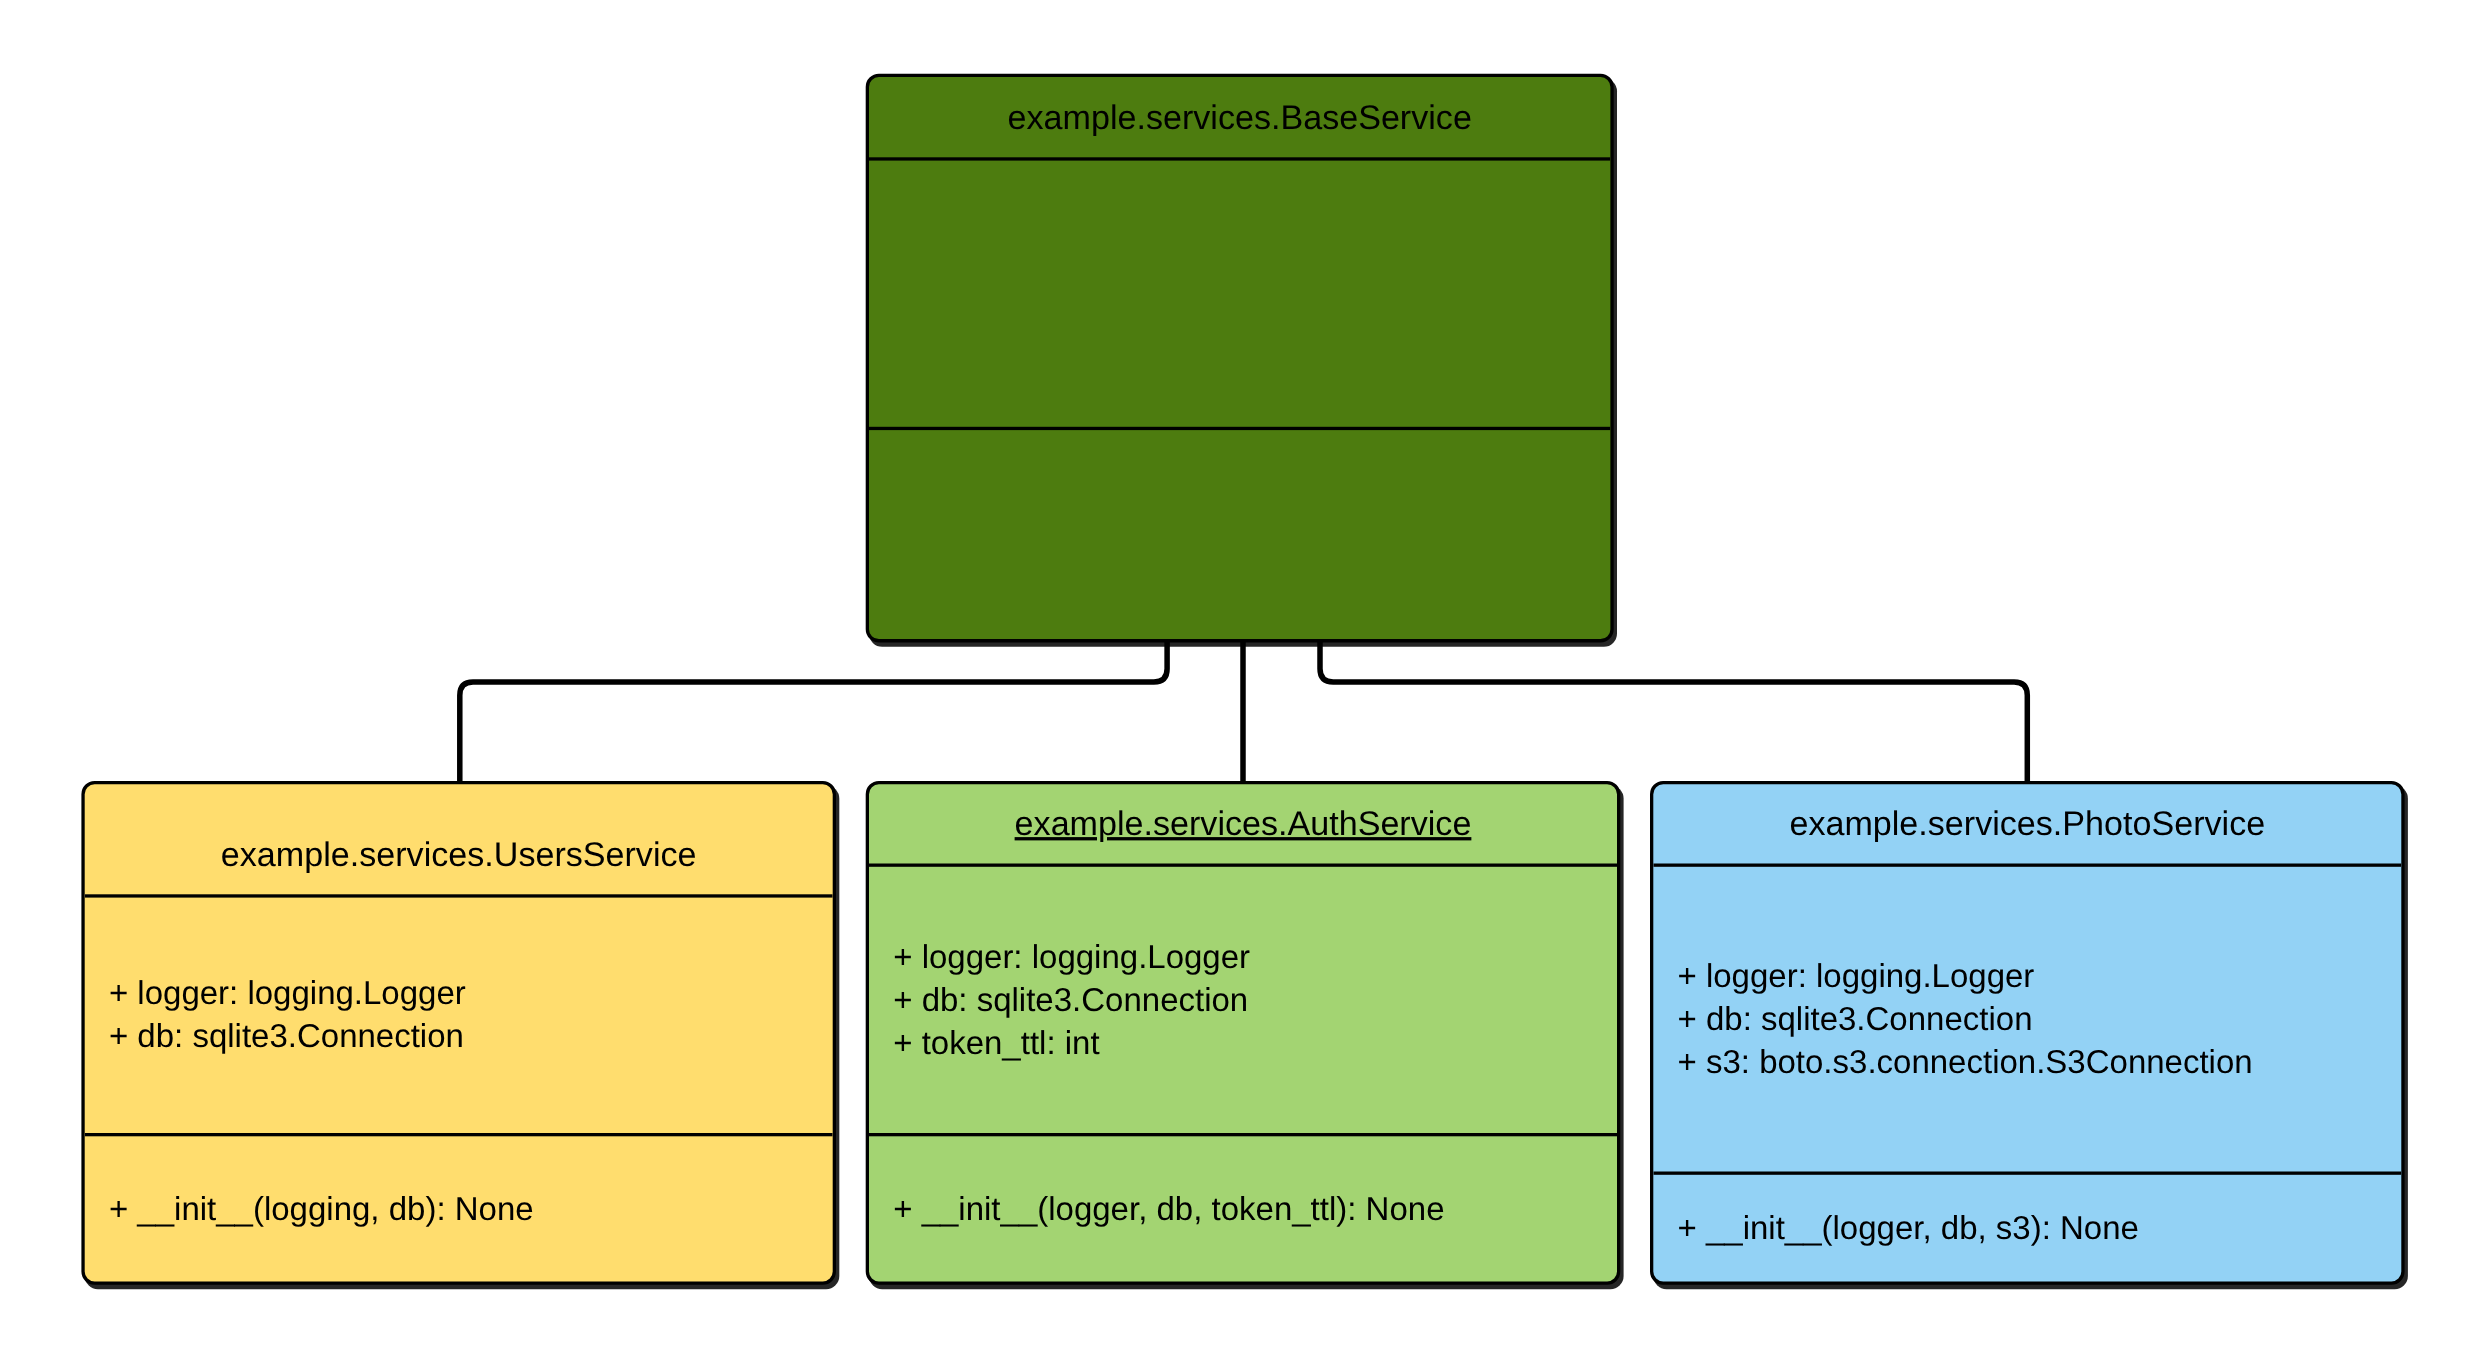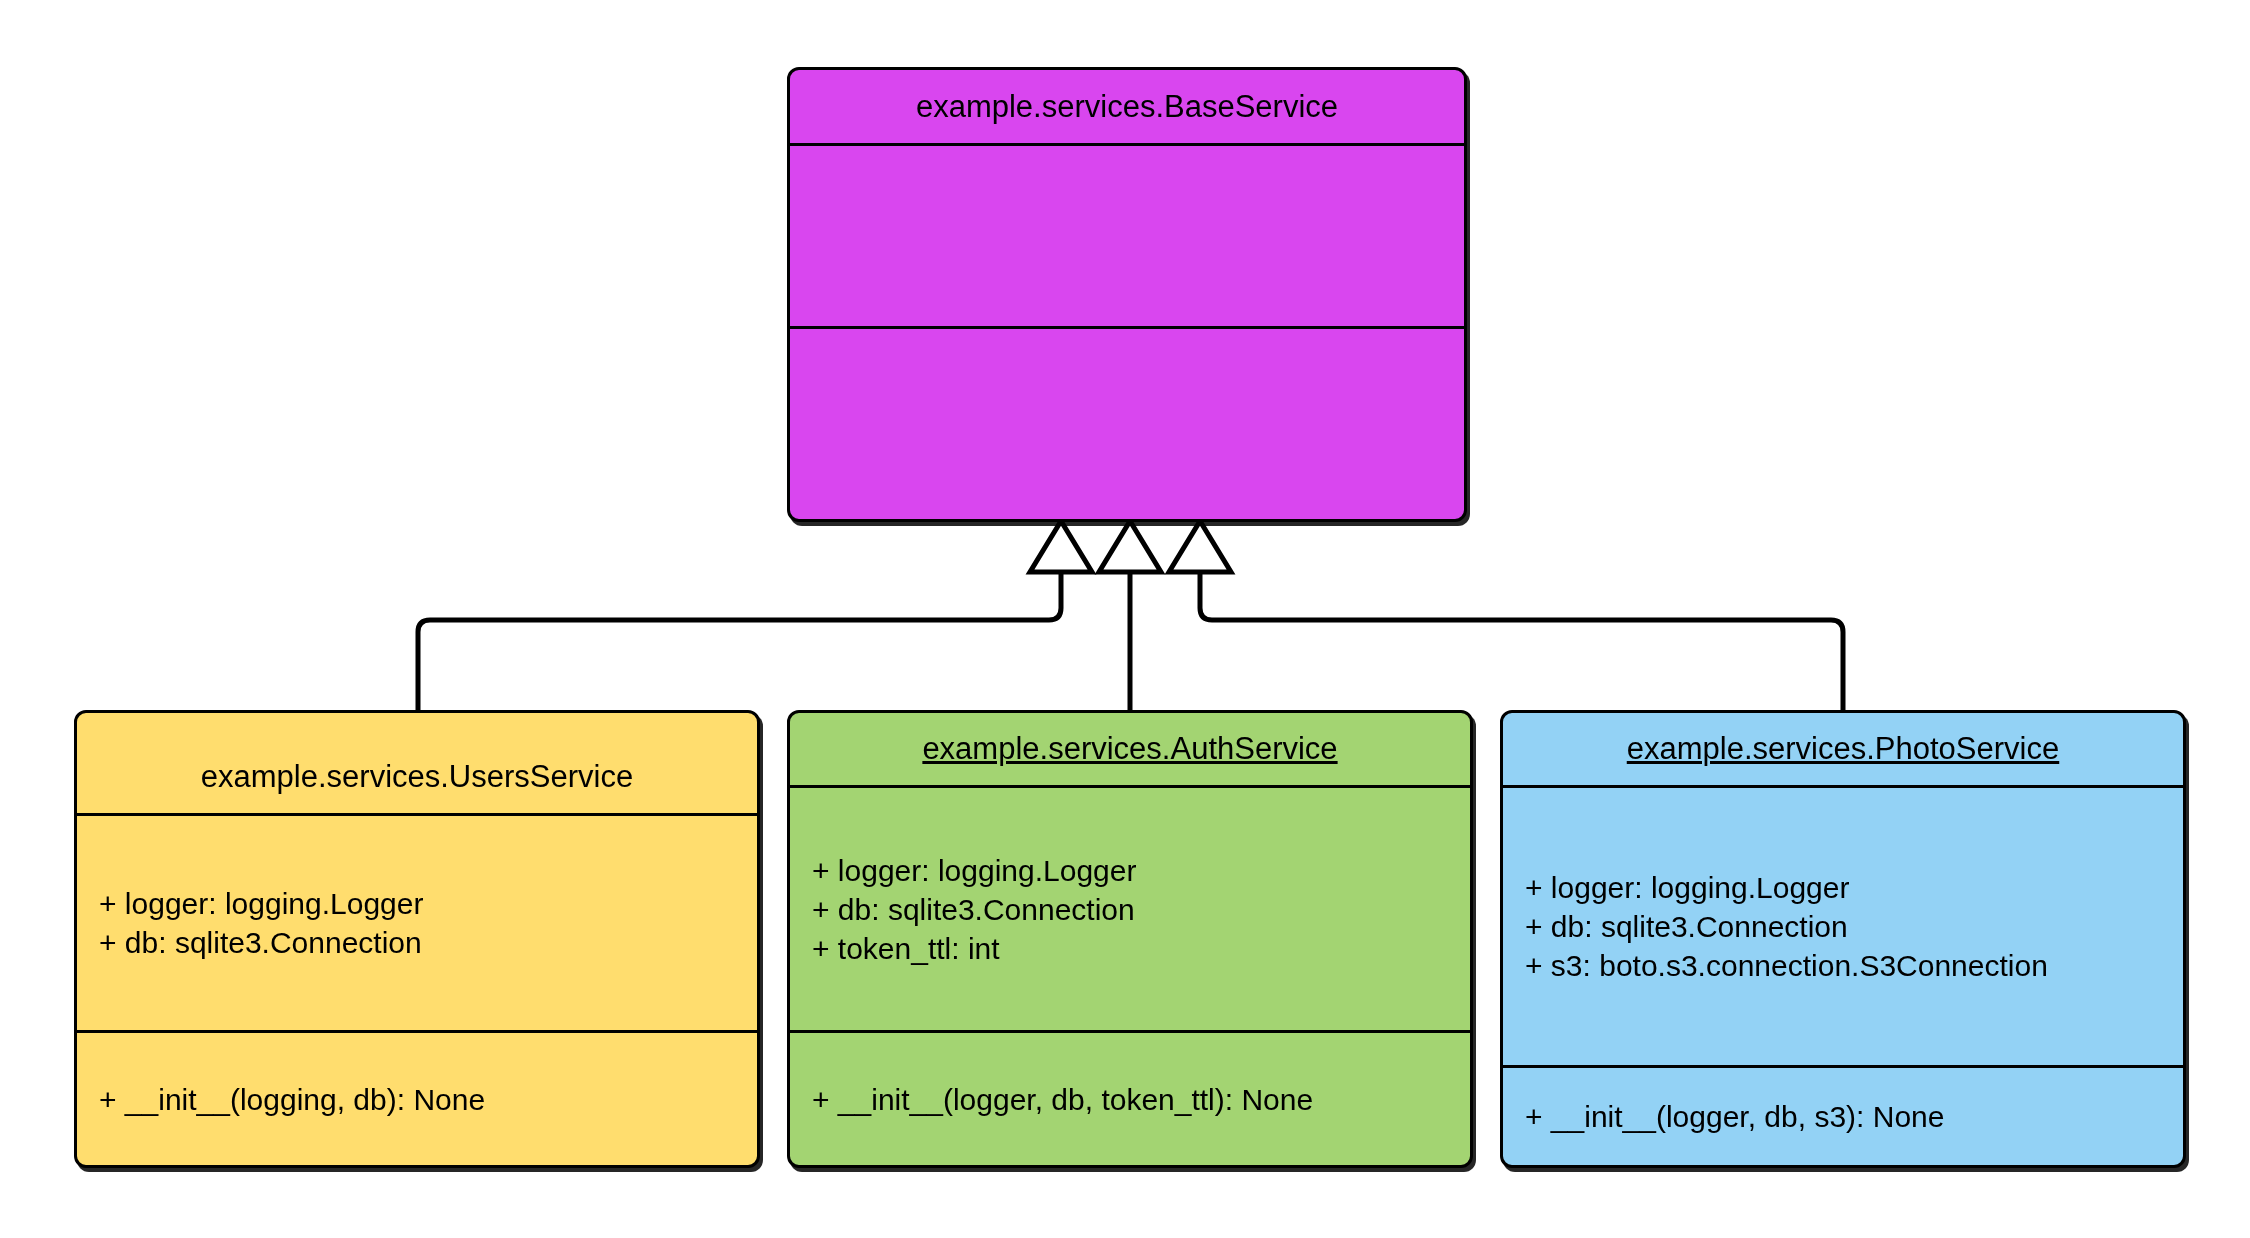--- a/index.html
+++ b/index.html
@@ -79,21 +79,21 @@
 
     <path d="M 1130 710 L 1130 570" fill="none" stroke="#000000" stroke-width="5"></path>
 
     <path d="M 1843 710 L 1843 632 Q 1843 620 1831 620 L 1212 620 Q 1200 620 1200 608 L 1200 570" fill="none" stroke="#000000" stroke-width="5"></path>
 
     <polygon points="1061,521 1030,572 1092,572" fill="#ffffff" stroke="#000000" stroke-width="5" stroke-linejoin="miter"></polygon>
     <polygon points="1130,521 1099,572 1161,572" fill="#ffffff" stroke="#000000" stroke-width="5" stroke-linejoin="miter"></polygon>
     <polygon points="1200,521 1169,572 1231,572" fill="#ffffff" stroke="#000000" stroke-width="5" stroke-linejoin="miter"></polygon>
   </svg>
 
-  <div class="uml-class" style="left: 787px; top: 67px; width: 680px; height: 455px; background: #d946ef;">
+  <div class="uml-class" style="left: 787px; top: 67px; width: 680px; height: 517px; background: #4d7c0f;">
     <div class="uml-title" style="height:73px;">example.services.BaseService</div>
     <div class="uml-divider"></div>
     <div class="uml-compartment comp-attrs" style="height:185px;"></div>
     <div class="uml-divider"></div>
     <div class="uml-compartment comp-methods" style="height:190px;"></div>
   </div>
 
   <div class="uml-class" style="left: 74px; top: 710px; width: 686px; height: 458px; background: rgb(255, 221, 110);">
     <div class="uml-title" style="height:72px;margin-top:28px;">example.services.UsersService</div>
     <div class="uml-divider"></div>
@@ -115,21 +115,21 @@
       <div class="uml-row">+ db: sqlite3.Connection</div>
       <div class="uml-row">+ token_ttl: int</div>
     </div>
     <div class="uml-divider"></div>
     <div class="uml-compartment comp-methods" style="height:132px;">
       <div class="uml-row">+ __init__(logger, db, token_ttl): None</div>
     </div>
   </div>
 
   <div class="uml-class" style="left: 1500px; top: 710px; width: 686px; height: 458px; background: rgb(147, 210, 245);">
-    <div class="uml-title" style="height:72px;text-decoration:underline;">example.services.PhotoService</div>
+    <div class="uml-title" style="height:72px;">example.services.PhotoService</div>
     <div class="uml-divider"></div>
     <div class="uml-compartment comp-attrs" style="height:248px;">
       <div class="uml-row">+ logger: logging.Logger</div>
       <div class="uml-row">+ db: sqlite3.Connection</div>
       <div class="uml-row">+ s3: boto.s3.connection.S3Connection</div>
     </div>
     <div class="uml-divider"></div>
     <div class="uml-compartment comp-methods" style="height:97px;">
       <div class="uml-row">+ __init__(logger, db, s3): None</div>
     </div>

